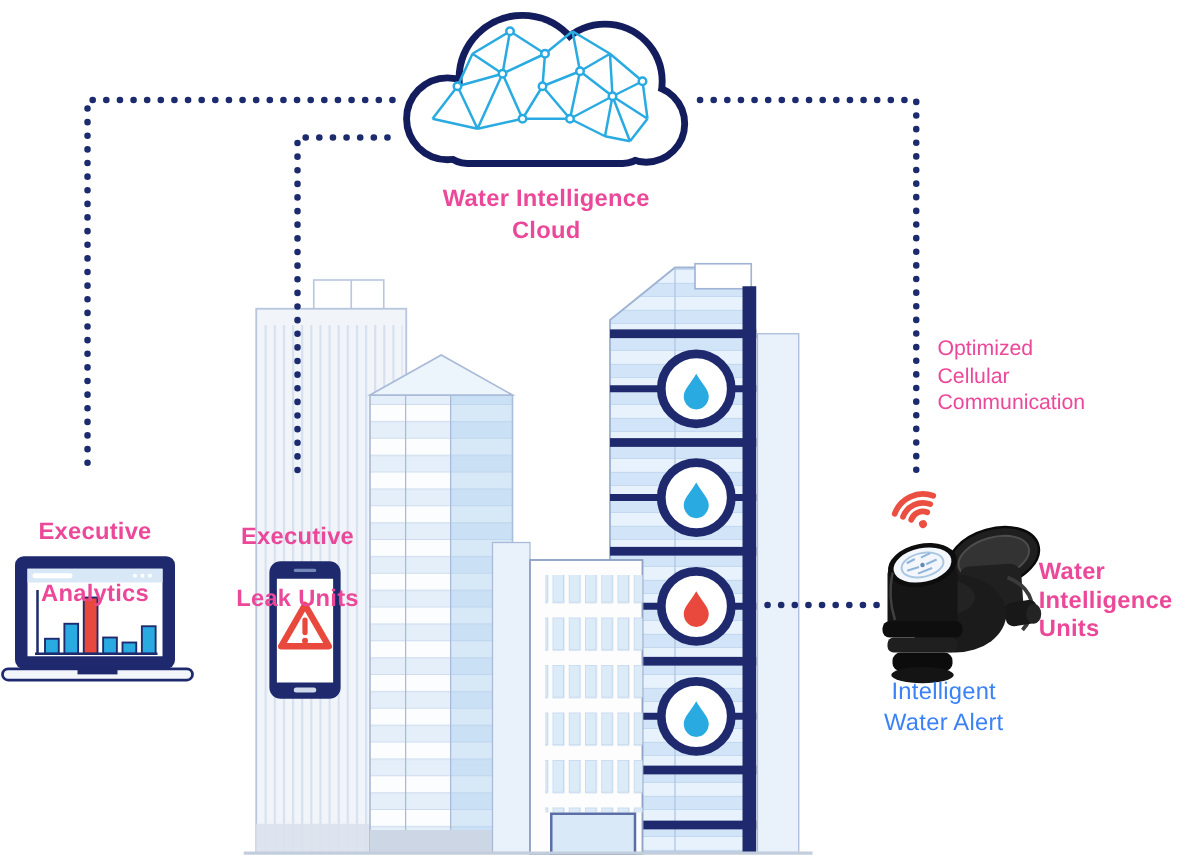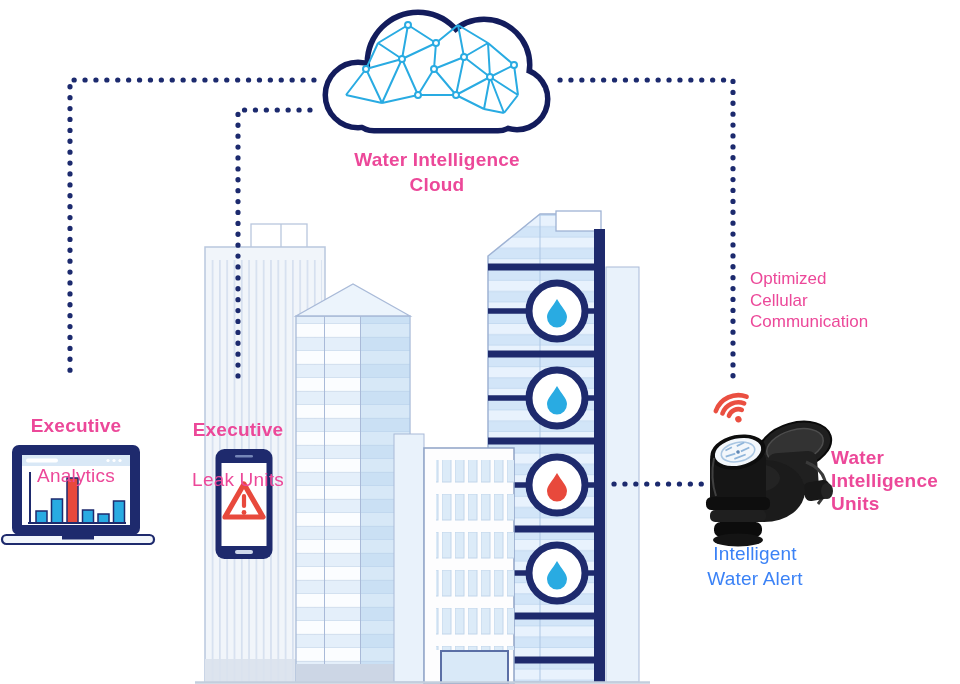--- a/index.html
+++ b/index.html
@@ -1,21 +1,21 @@
 <!DOCTYPE html>
 <html><head>
 <meta charset="utf-8">
 <style>
   html,body{margin:0;padding:0;background:#ffffff;}
   #stage{position:relative;width:960px;height:684px;background:#ffffff;overflow:hidden;
          font-family:"Liberation Sans", sans-serif;}
   #scene{position:absolute;left:0;top:0;}
   .lbl{position:absolute;color:#ec4899;white-space:pre-line;z-index:5;}
   .lbl .b{font-weight:bold;display:block;}
-  .lbl .r{font-weight:normal;display:block;}
+  .lbl .r{font-weight:bold;display:block;}
   .center{text-align:center;}
   #cloud-label{left:312px;top:147px;width:250px;font-size:19px;font-weight:bold;line-height:25px;letter-spacing:.2px;}
   #exec-label{left:0px;top:388px;width:152px;font-size:19px;line-height:25px;letter-spacing:.2px;}
   #oper-label{left:162px;top:392px;width:152px;font-size:19px;line-height:25px;letter-spacing:.2px;}
   #cell-label{left:750px;top:268px;width:170px;font-size:17px;line-height:21.5px;text-align:left;font-weight:normal;}
   #units-label{left:831px;top:446px;width:132px;font-size:19px;line-height:23px;font-weight:bold;text-align:left;letter-spacing:.2px;}
   #alert-label{left:682px;top:541px;width:146px;font-size:19px;line-height:25px;color:#3b82f6;letter-spacing:.2px;}
 </style>
 </head>
 <body>

